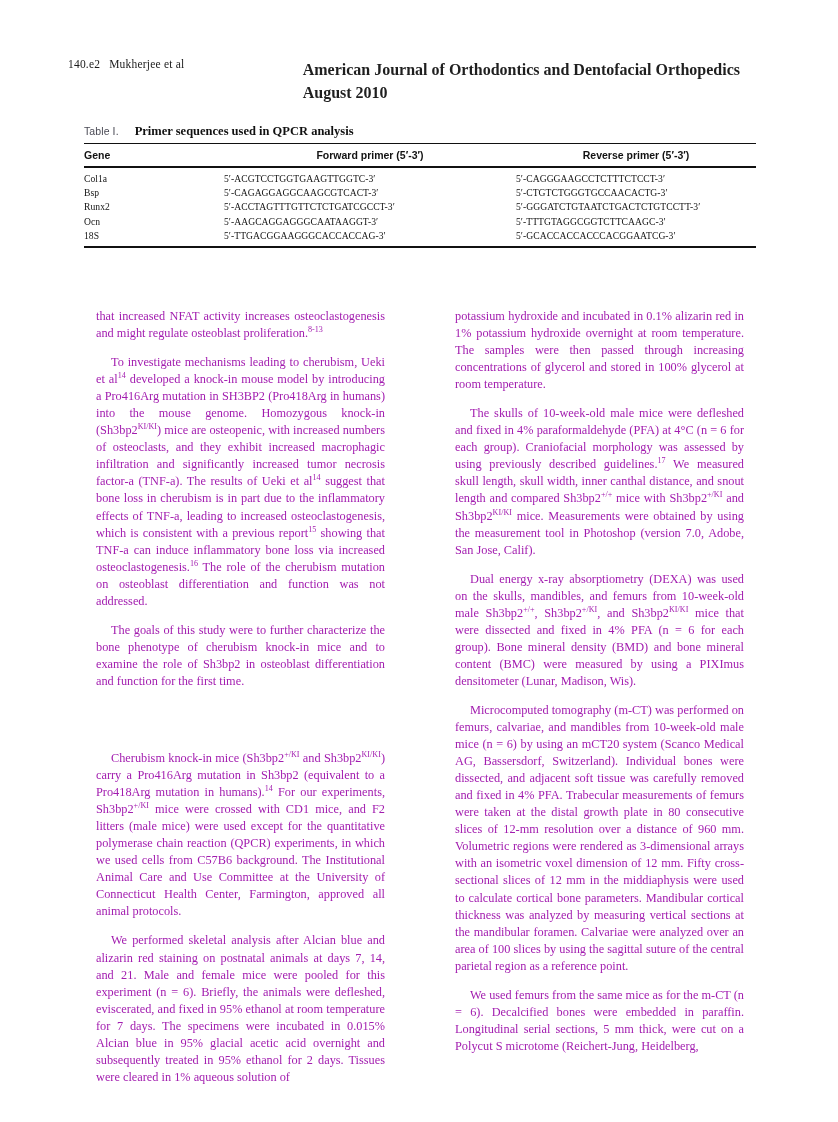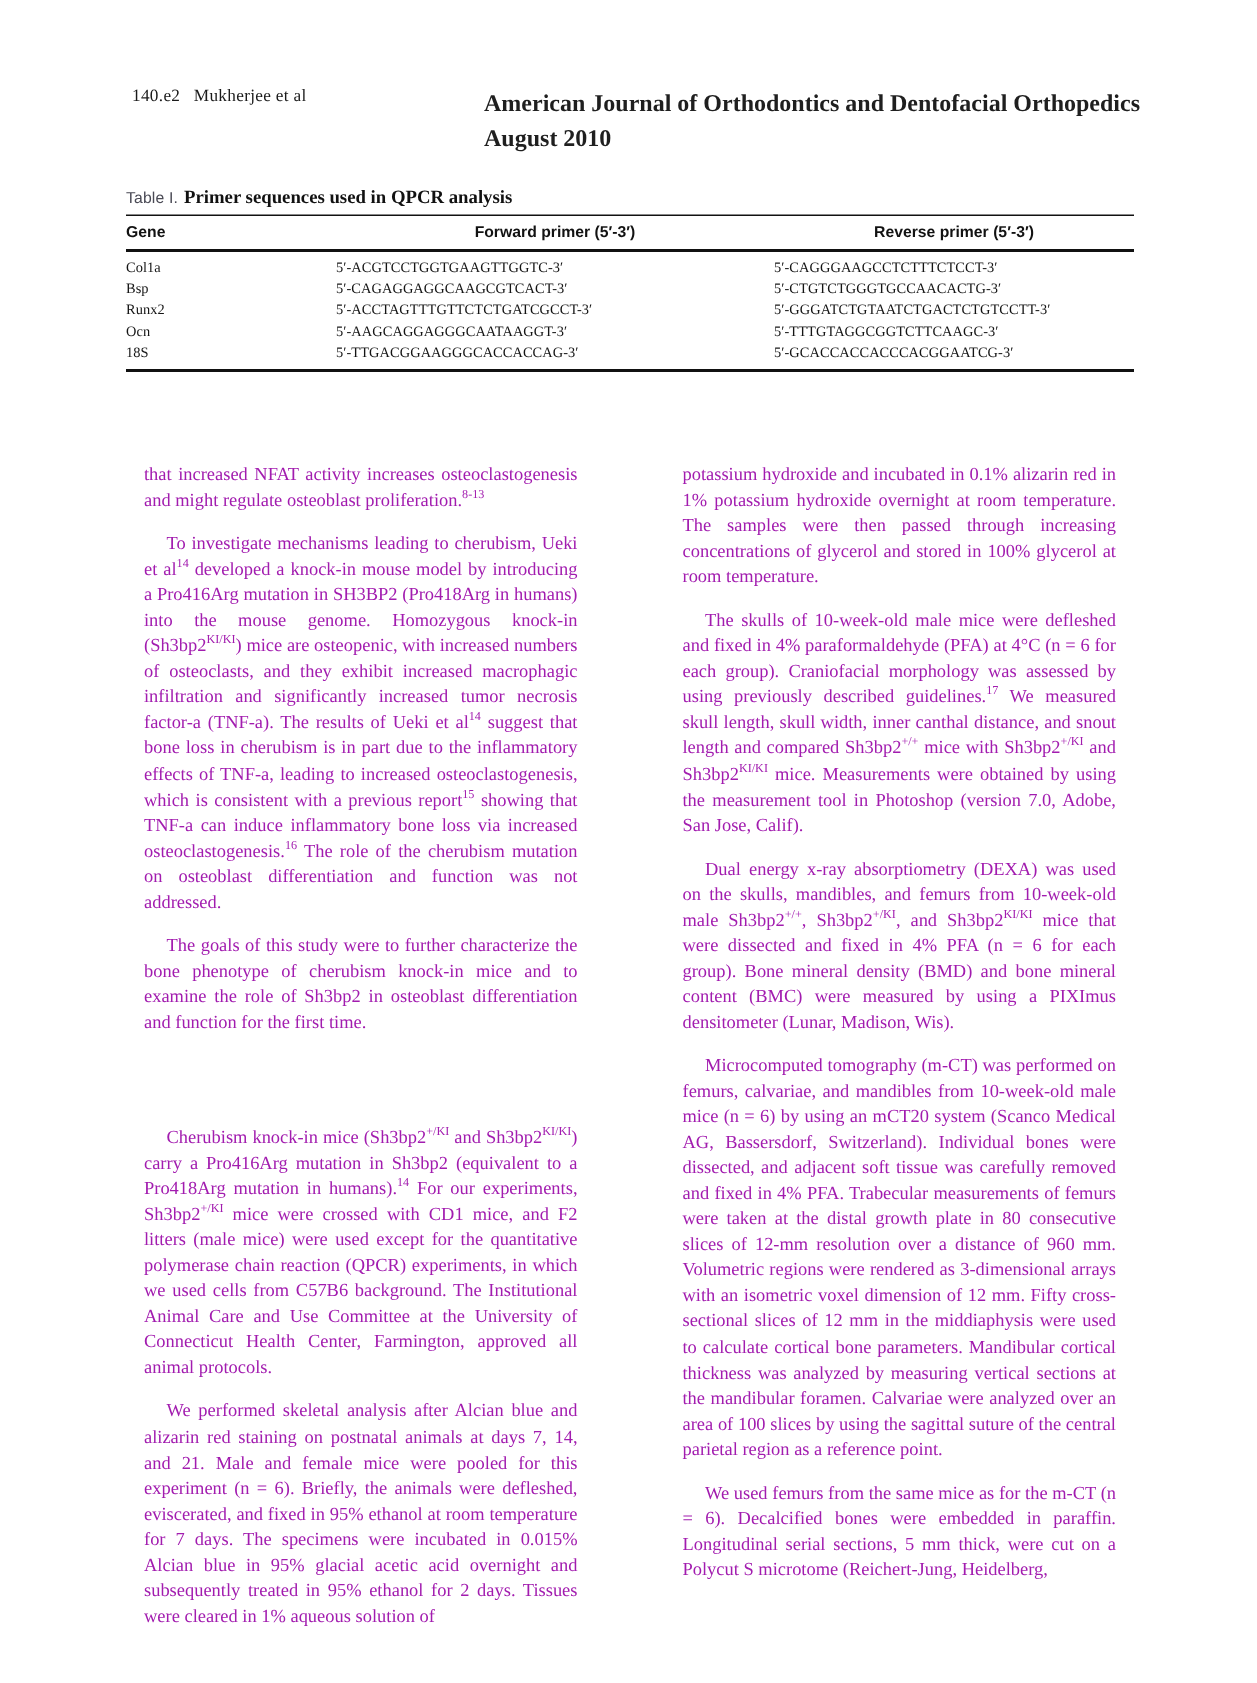--- a/index.html
+++ b/index.html
@@ -18,21 +18,21 @@
   .page {
     position: absolute;
     left: 0; top: 0;
     width: 838px;
     height: 1122px;
   }
 
   
   .runhead {
     position: absolute;
-    left: 88px;
+    left: 68px;
     top: 58px;
     width: 672px;
     height: 40px;
   }
   .runhead-left {
     position: absolute;
     left: 0;
     top: 0;
     font-family: "Liberation Serif", serif;
     font-size: 11.5px;
@@ -70,21 +70,21 @@
     font-family: "Liberation Sans", sans-serif;
     font-size: 10.5px;
     color: #4a4a55;
     letter-spacing: 0.1px;
   }
   .table-caption .tbl-title {
     font-family: "Liberation Serif", serif;
     font-weight: bold;
     font-size: 12.5px;
     color: #111;
-    margin-left: 4px;
+    margin-left: 16px;
   }
   table.primer {
     width: 672px;
     border-collapse: collapse;
     table-layout: fixed;
   }
   table.primer thead th {
     font-family: Liberation Sans, sans-serif;
     font-weight: bold;
     font-size: 10.5px;

